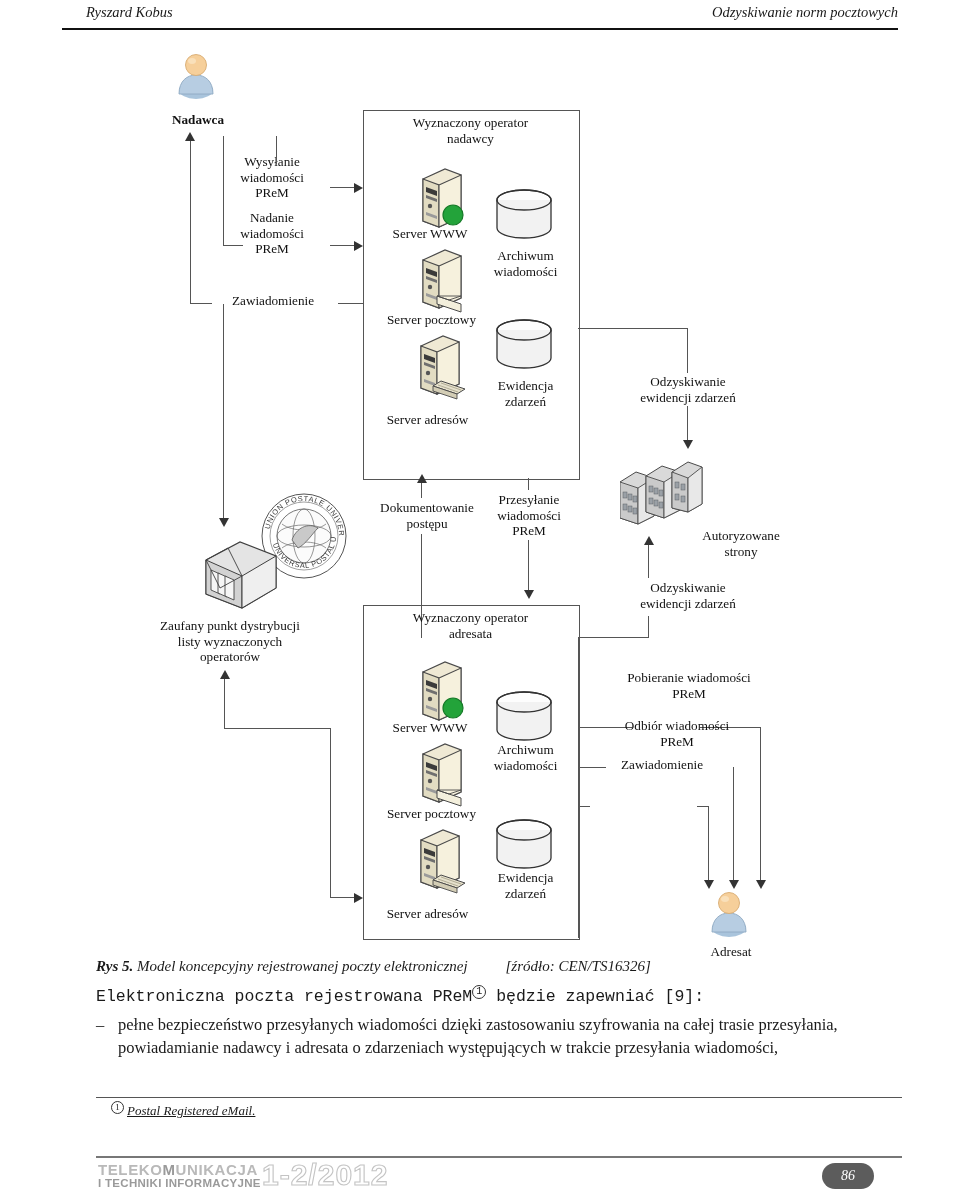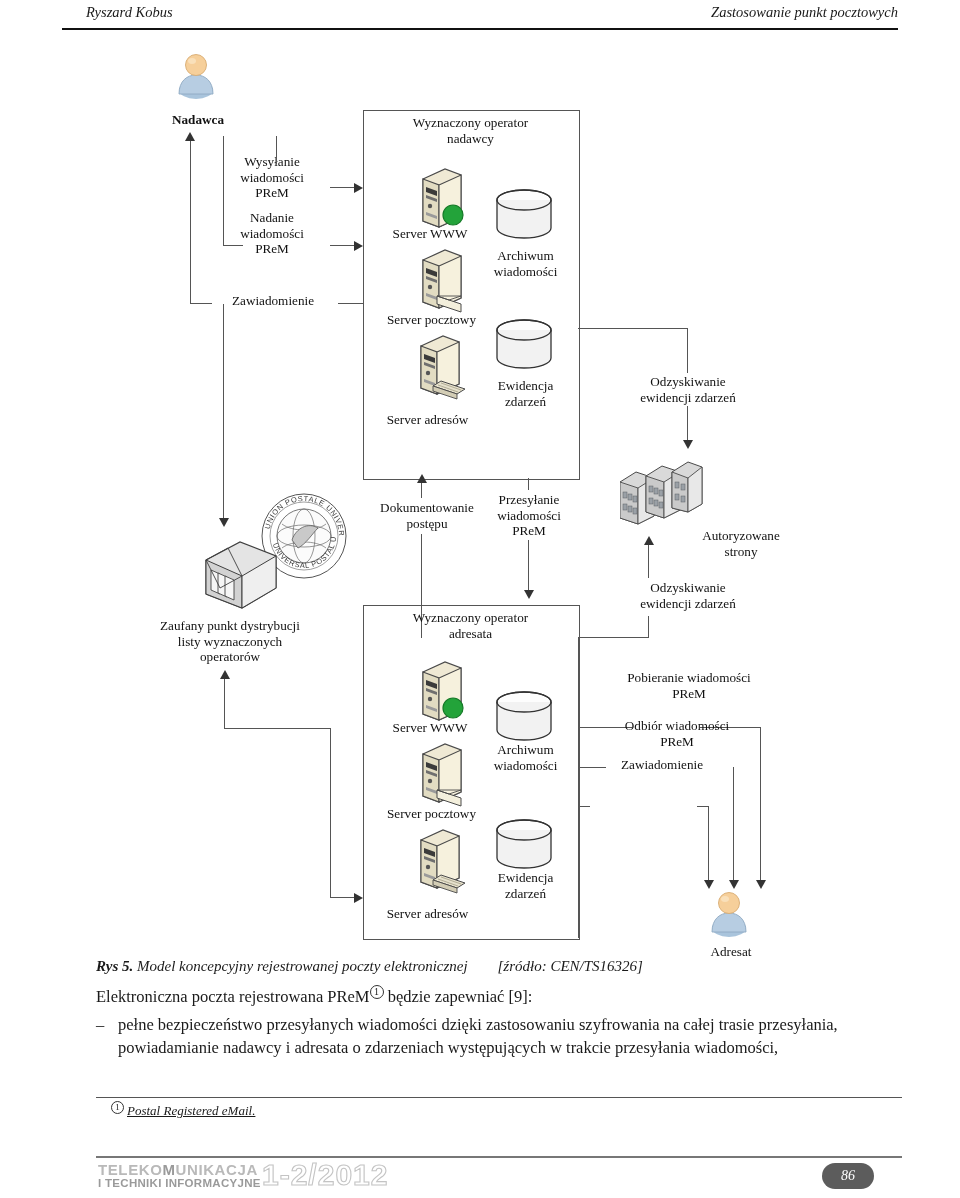--- a/index.html
+++ b/index.html
@@ -43,23 +43,23 @@
   .arrow.r { border-top:5px solid transparent; border-bottom:5px solid transparent; border-left:9px solid #333; }
   .arrow.d { border-left:5px solid transparent; border-right:5px solid transparent; border-top:9px solid #333; }
   .arrow.u { border-left:5px solid transparent; border-right:5px solid transparent; border-bottom:9px solid #333; }
 
   .ico { position:absolute; }
 
   
   #caption { left:96px; top:958px; width:800px; font-size:15px; }
   #caption .num { font-weight:bold; font-style:italic; font-family:"Liberation Serif", serif; }
   #caption .ttl { font-style:italic; }
-  #caption .src { font-style:italic; margin-left:26px; }
-
-  #lead { left:96px; top:985px; width:800px; font-size:16.5px; }
+  #caption .src { font-style:italic; margin-left:34px; }
+
+  #lead { left:96px; top:985px; width:800px; font-size:16.5px;font-family:Liberation Mono, monospace; }
   #lead .sup {
     display:inline-block; font-size:10px; vertical-align:super;
     border:1px solid #333; border-radius:50%;
     width:12px; height:12px; line-height:12px; text-align:center;
   }
 
   #bullets { left:96px; top:1013px; width:806px; font-size:16.5px; line-height:23px; }
   #bullets .row { display:flex; }
   #bullets .dash { width:22px; flex:none; }
   #bullets .txt { flex:1; }
@@ -96,21 +96,21 @@
     color:#fff; font-size:14px; font-style:italic;
     display:flex; align-items:center; justify-content:center;
     font-family:"Liberation Serif", serif;
   }
 </style>
 </head>
 <body>
 
 <div class="pg" id="running-head">
   <span class="hd left">Ryszard Kobus</span>
-  <span class="hd right">Zastosowanie punkt pocztowych</span>
+  <span class="hd right">Odzyskiwanie norm pocztowych</span>
 </div>
 <div class="pg" id="head-rule"></div>
 
 <div class="pg" id="figure">
 
   <svg width="0" height="0" style="position:absolute">
     <defs>
 
       <g id="g-server">
         <polygon points="8,14 30,4 46,10 46,52 24,62 8,56" fill="#efe9d4" stroke="#4a4a4a" stroke-width="1.2"></polygon>

